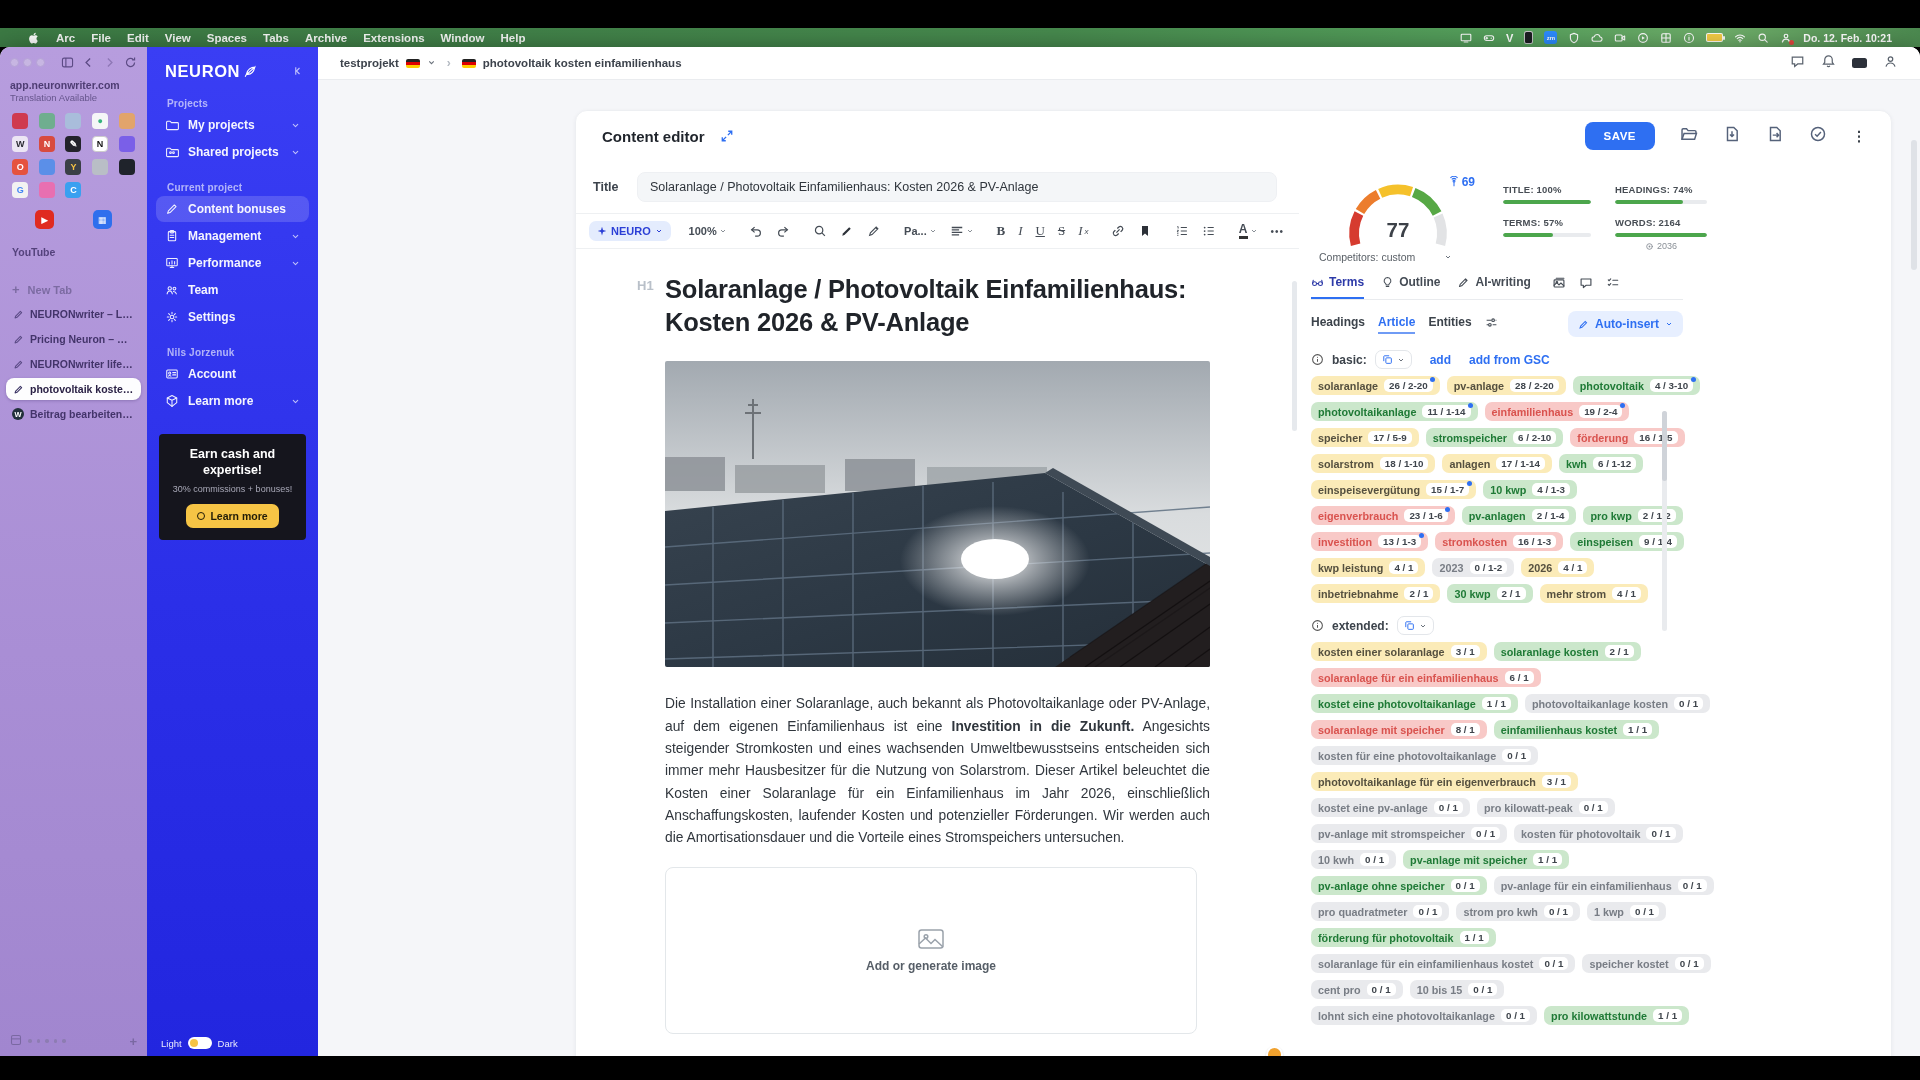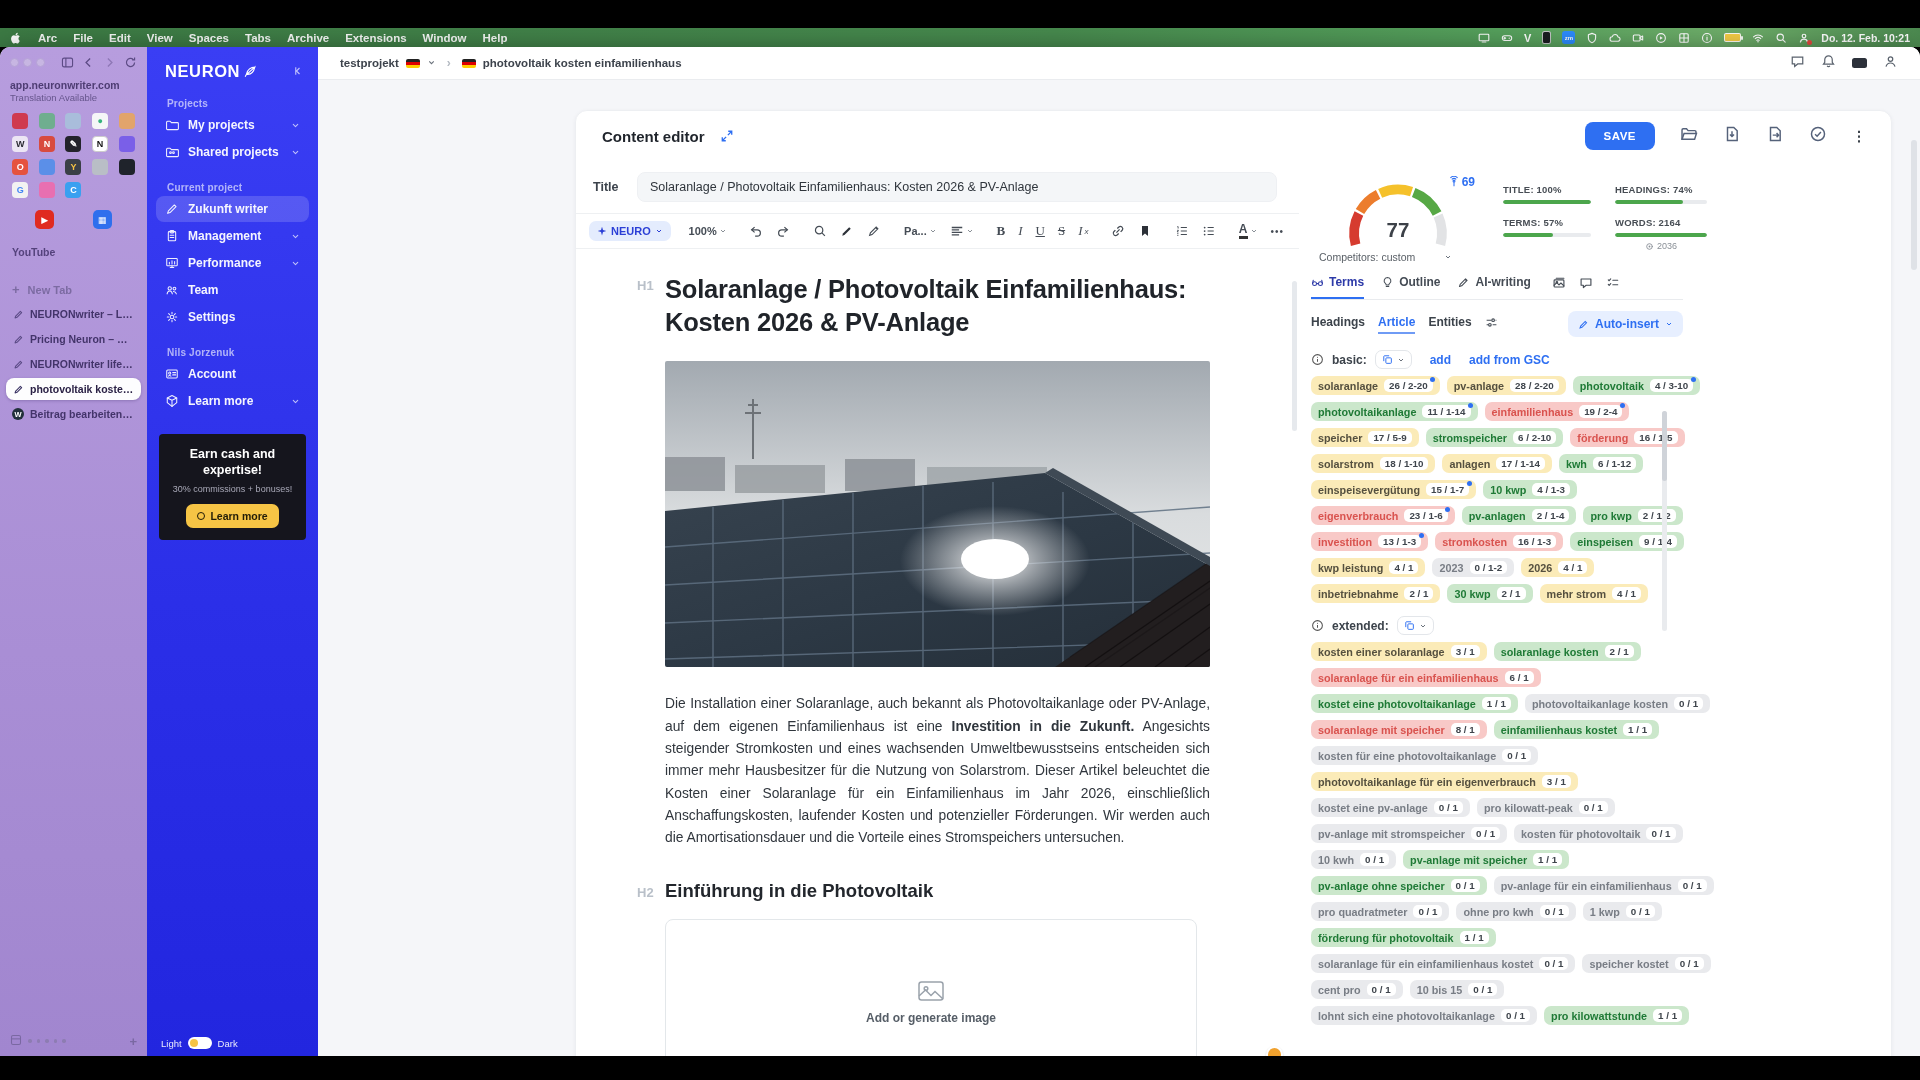--- a/index.html
+++ b/index.html
@@ -2,21 +2,21 @@
 <html><head>
 <meta charset="utf-8">
 <style>
   html,body{margin:0;padding:0;background:#000;}
   *{box-sizing:border-box;font-family:"Liberation Sans",sans-serif;}
   .screen{position:relative;width:1920px;height:1080px;background:#000;overflow:hidden;}
 
   
   .menubar{position:absolute;top:28px;left:0;right:0;height:19px;
     background:linear-gradient(90deg,#3c7a44,#478a4e 55%,#55a05c 78%,#6fae6a 90%,#4c8a50);
-    display:flex;align-items:center;padding:0 10px;color:#fff;}
+    display:flex;align-items:center;padding:0 28px;color:#fff;}
   .mb-left{display:flex;align-items:center;gap:16px;font-size:11.5px;font-weight:600;}
   .mb-item{opacity:.96;}
   .mb-item.bold{font-weight:800;}
   .mb-right{margin-left:auto;display:flex;align-items:center;gap:11px;font-size:10.5px;font-weight:600;}
   .st-ic{display:flex;align-items:center;justify-content:center;color:#fff;}
   .st-ic svg{display:block;}
   .zm-chip{width:13px;height:13px;border-radius:3px;background:#2d8cff;color:#fff;font-size:6px;font-weight:800;display:flex;align-items:center;justify-content:center;}
   .phone-chip{width:9px;height:13px;border-radius:2.5px;background:#1b1d22;border:1px solid rgba(255,255,255,.75);}
   .batt{width:17px;height:8.5px;border:1px solid rgba(255,255,255,.95);border-radius:2px;position:relative;background:#f7ce46;}
   .batt:after{content:"";position:absolute;right:-3px;top:2px;width:2px;height:4px;background:rgba(255,255,255,.95);border-radius:1px;}
@@ -431,21 +431,21 @@
               </svg>
             </span>
           </div>
           <div class="nr-sec">Current project</div>
           <div class="nr-item active">
             <span>
               <svg width="14" height="14" viewBox="0 0 16 16" fill="none" stroke="#fff" stroke-width="1.2" stroke-linecap="round" stroke-linejoin="round">
                 <path d="M3 13l.9-2.8 6.8-6.8 1.9 1.9-6.8 6.8z"></path>
               </svg>
             </span>
-            <span>Zukunft writer</span>
+            <span>Content bonuses</span>
           </div>
           <div class="nr-item">
             <span>
               <svg width="14" height="14" viewBox="0 0 16 16" fill="none" stroke="#fff" stroke-width="1.2" stroke-linecap="round" stroke-linejoin="round">
                 <rect x="3.8" y="3" width="8.4" height="10.5" rx="1"></rect>
                 <rect x="6" y="1.6" width="4" height="2.8" rx=".7"></rect>
                 <path d="M6 7.2h4M6 9.6h4"></path>
               </svg>
             </span>
             <span>Management</span>
@@ -750,24 +750,20 @@
                       <ellipse cx="330" cy="198" rx="34" ry="20" fill="#fff"></ellipse>
                       <polygon points="390,306 545,200 545,306" fill="#221e1f"></polygon>
                       <g stroke="#100d0e" stroke-width="1.2" opacity=".8">
                         <path d="M420 306L545 220M455 306L545 243M490 306L545 266M520 306L545 288"></path>
                         <path d="M405 296l140-96M430 306l115-79" opacity=".4"></path>
                       </g>
                       <polygon points="380,112 545,205 545,196 388,107" fill="#3f4a55"></polygon>
                     </svg>
                   </div>
                   <div class="para"><span>Die Installation einer Solaranlage, auch bekannt als Photovoltaikanlage oder PV-Anlage, auf dem eigenen Einfamilienhaus ist eine </span><b>Investition in die Zukunft.</b><span> Angesichts steigender Stromkosten und eines wachsenden Umweltbewusstseins entscheiden sich immer mehr Hausbesitzer für die Nutzung von Solarstrom. Dieser Artikel beleuchtet die Kosten einer Solaranlage für ein Einfamilienhaus im Jahr 2026, einschließlich Anschaffungskosten, laufender Kosten und potenzieller Förderungen. Wir werden auch die Amortisationsdauer und die Vorteile eines Stromspeichers untersuchen.</span></div>
-                  <div class="hblock h2block">
-                    <span class="htag">H2</span>
-                    <div class="h2">Einführung in die Photovoltaik</div>
-                  </div>
                   <div class="imgph">
                     <svg width="26" height="22" viewBox="0 0 26 20" fill="none" stroke="#9aa2ab" stroke-width="1.5">
                         <rect x="1" y="1" width="24" height="18" rx="2.5"></rect>
                         <circle cx="8" cy="7.5" r="1.8"></circle>
                         <path d="M1 15l6.5-6 5.5 5.5 4-4L25 18"></path>
                       </svg>
                     <span class="imgph-lbl">Add or generate image</span>
                   </div>
 
                 </div>
@@ -1158,21 +1154,21 @@
                           <span>pv-anlage für ein einfamilienhaus</span>
                           <span class="cnt">0 / 1</span>
                         </span>
                       </div>
                       <div class="chip-row">
                         <span class="chip k-n">
                           <span>pro quadratmeter</span>
                           <span class="cnt">0 / 1</span>
                         </span>
                         <span class="chip k-n">
-                          <span>ohne pro kwh</span>
+                          <span>strom pro kwh</span>
                           <span class="cnt">0 / 1</span>
                         </span>
                         <span class="chip k-n">
                           <span>1 kwp</span>
                           <span class="cnt">0 / 1</span>
                         </span>
                       </div>
                       <div class="chip-row">
                         <span class="chip k-g">
                           <span>förderung für photovoltaik</span>

